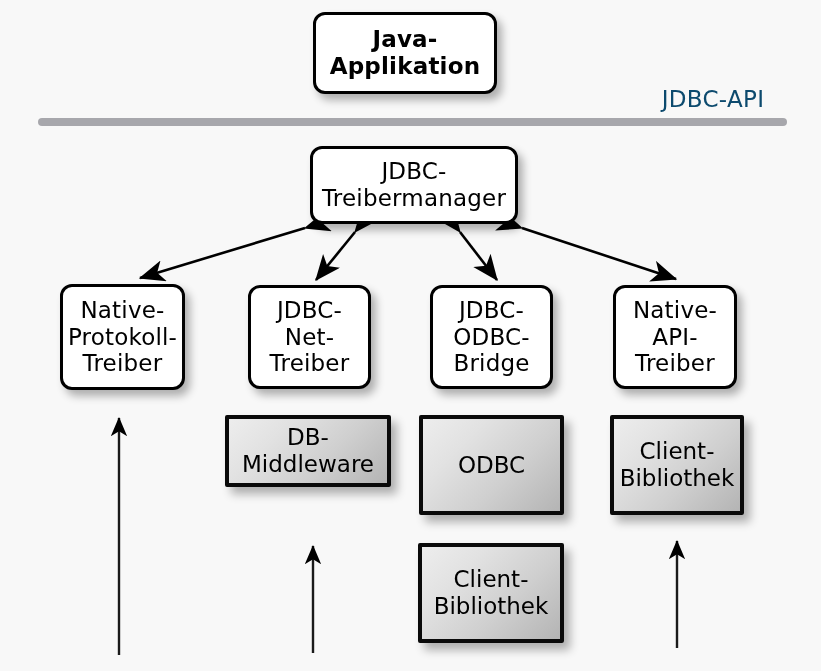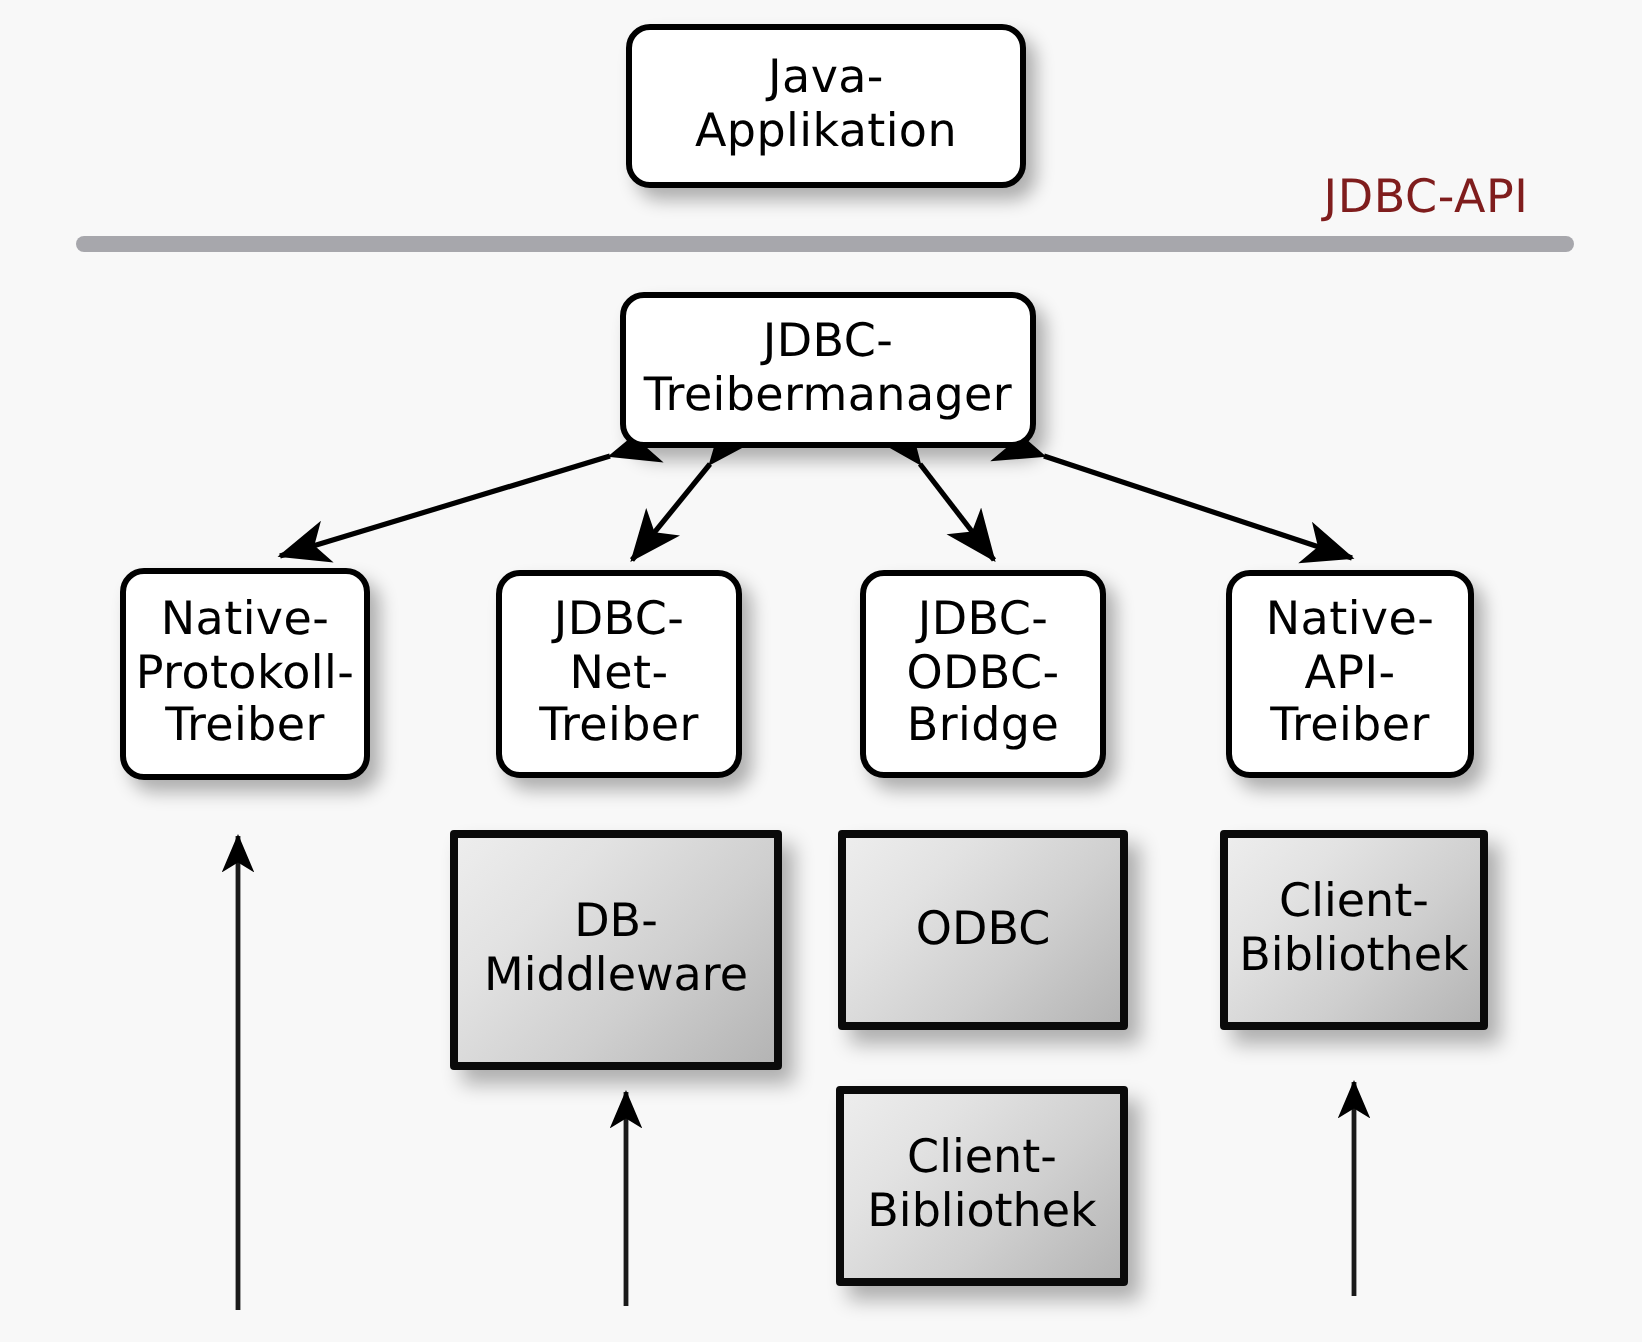--- a/index.html
+++ b/index.html
@@ -68,21 +68,21 @@
     border-radius: 5px;
     z-index: 2;
   }
   #api-label {
     position: absolute;
     left: 628px;
     top: 86px;
     width: 170px;
     text-align: center;
     font-size: 23px;
-    color: #7f1d1d;
+    color: #0c4a6e;
     letter-spacing: .3px;
     z-index: 4;
   }
   
   #arrows {
     position: absolute;
     left: 0; top: 0;
     width: 821px; height: 671px;
     z-index: 1;
   }
@@ -112,21 +112,21 @@
     <g stroke="#1a1a1a" stroke-width="2.4" fill="none" marker-end="url(#ah2)">
       <line x1="119" y1="655" x2="119" y2="418"></line>
       <line x1="313" y1="653" x2="313" y2="546"></line>
       <line x1="677" y1="648" x2="677" y2="541"></line>
     </g>
   </svg>
 
   <div id="api-line"></div>
   <div id="api-label">JDBC-API</div>
 
-  <div class="node" style="left:313px; top:12px; width:200px; height:82px;">
+  <div class="node" style="left:313px; top:12px; width:184px; height:82px;font-weight:bold;">
     <span class="lbl">Java-
 Applikation</span>
   </div>
 
   <div class="node" style="left:310px; top:146px; width:208px; height:78px;">
     <span class="lbl">JDBC-
 Treibermanager</span>
   </div>
 
   <div class="node" style="left:60px; top:284px; width:125px; height:106px;">
@@ -146,21 +146,21 @@
 ODBC-
 Bridge</span>
   </div>
 
   <div class="node" style="left:613px; top:285px; width:124px; height:104px;">
     <span class="lbl">Native-
 API-
 Treiber</span>
   </div>
 
-  <div class="gbox" style="left:225px; top:415px; width:166px; height:120px;">
+  <div class="gbox" style="left:225px; top:415px; width:166px; height:72px;">
     <span class="lbl">DB-
 Middleware</span>
   </div>
 
   <div class="gbox" style="left:419px; top:415px; width:145px; height:100px;text-align:center;">
     <span class="lbl">ODBC</span>
   </div>
 
   <div class="gbox" style="left:610px; top:415px; width:134px; height:100px;">
     <span class="lbl">Client-

